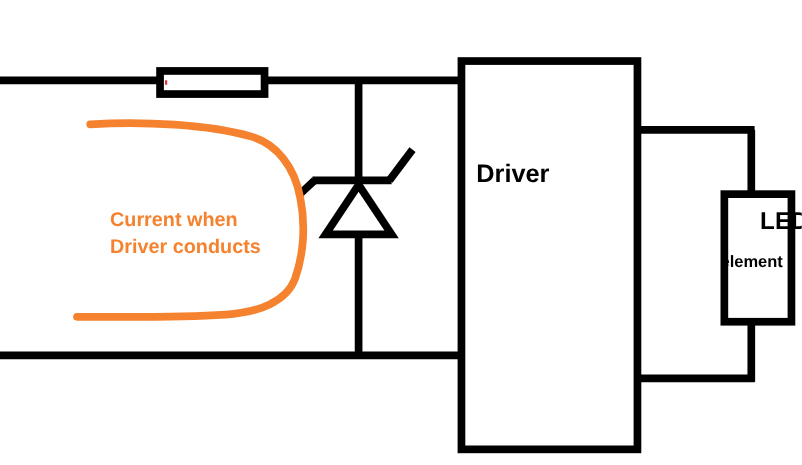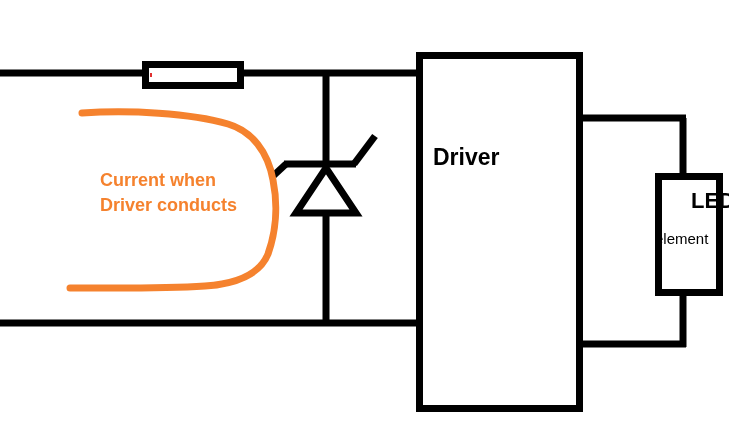--- a/index.html
+++ b/index.html
@@ -106,21 +106,21 @@
              C 278 205, 276 232, 268 254
              C 260 274, 236 284, 205 286
              C 160 289, 110 288, 70 288" fill="none" stroke="#F5822E" stroke-width="7" stroke-linecap="round" stroke-linejoin="round"></path>
 
   </svg>
 
   <div class="label" id="driver-label">Driver</div>
 
   <div id="led-text-clip">
     <div class="label" style="left:23px; top:10px; font-size:22px; font-weight:bold;padding-left:28px;">LED</div>
-    <div class="label" style="left:15px; top:51px; font-size:15px; font-weight:normal;text-align:center;">element</div>
+    <div class="label" style="left:15px; top:51px; font-size:15px; font-weight:bold;text-align:center;">element</div>
   </div>
 
-  <div class="annot-text" id="annotation-text" style="color:#F5822E;">
+  <div class="annot-text" id="annotation-text" style="color:#F5822E;margin-top:19px;">
     <span id="annot-line-1">Current when</span>
     <span id="annot-line-2">Driver conducts</span>
   </div>
 
 </div>
 
 </body></html>

